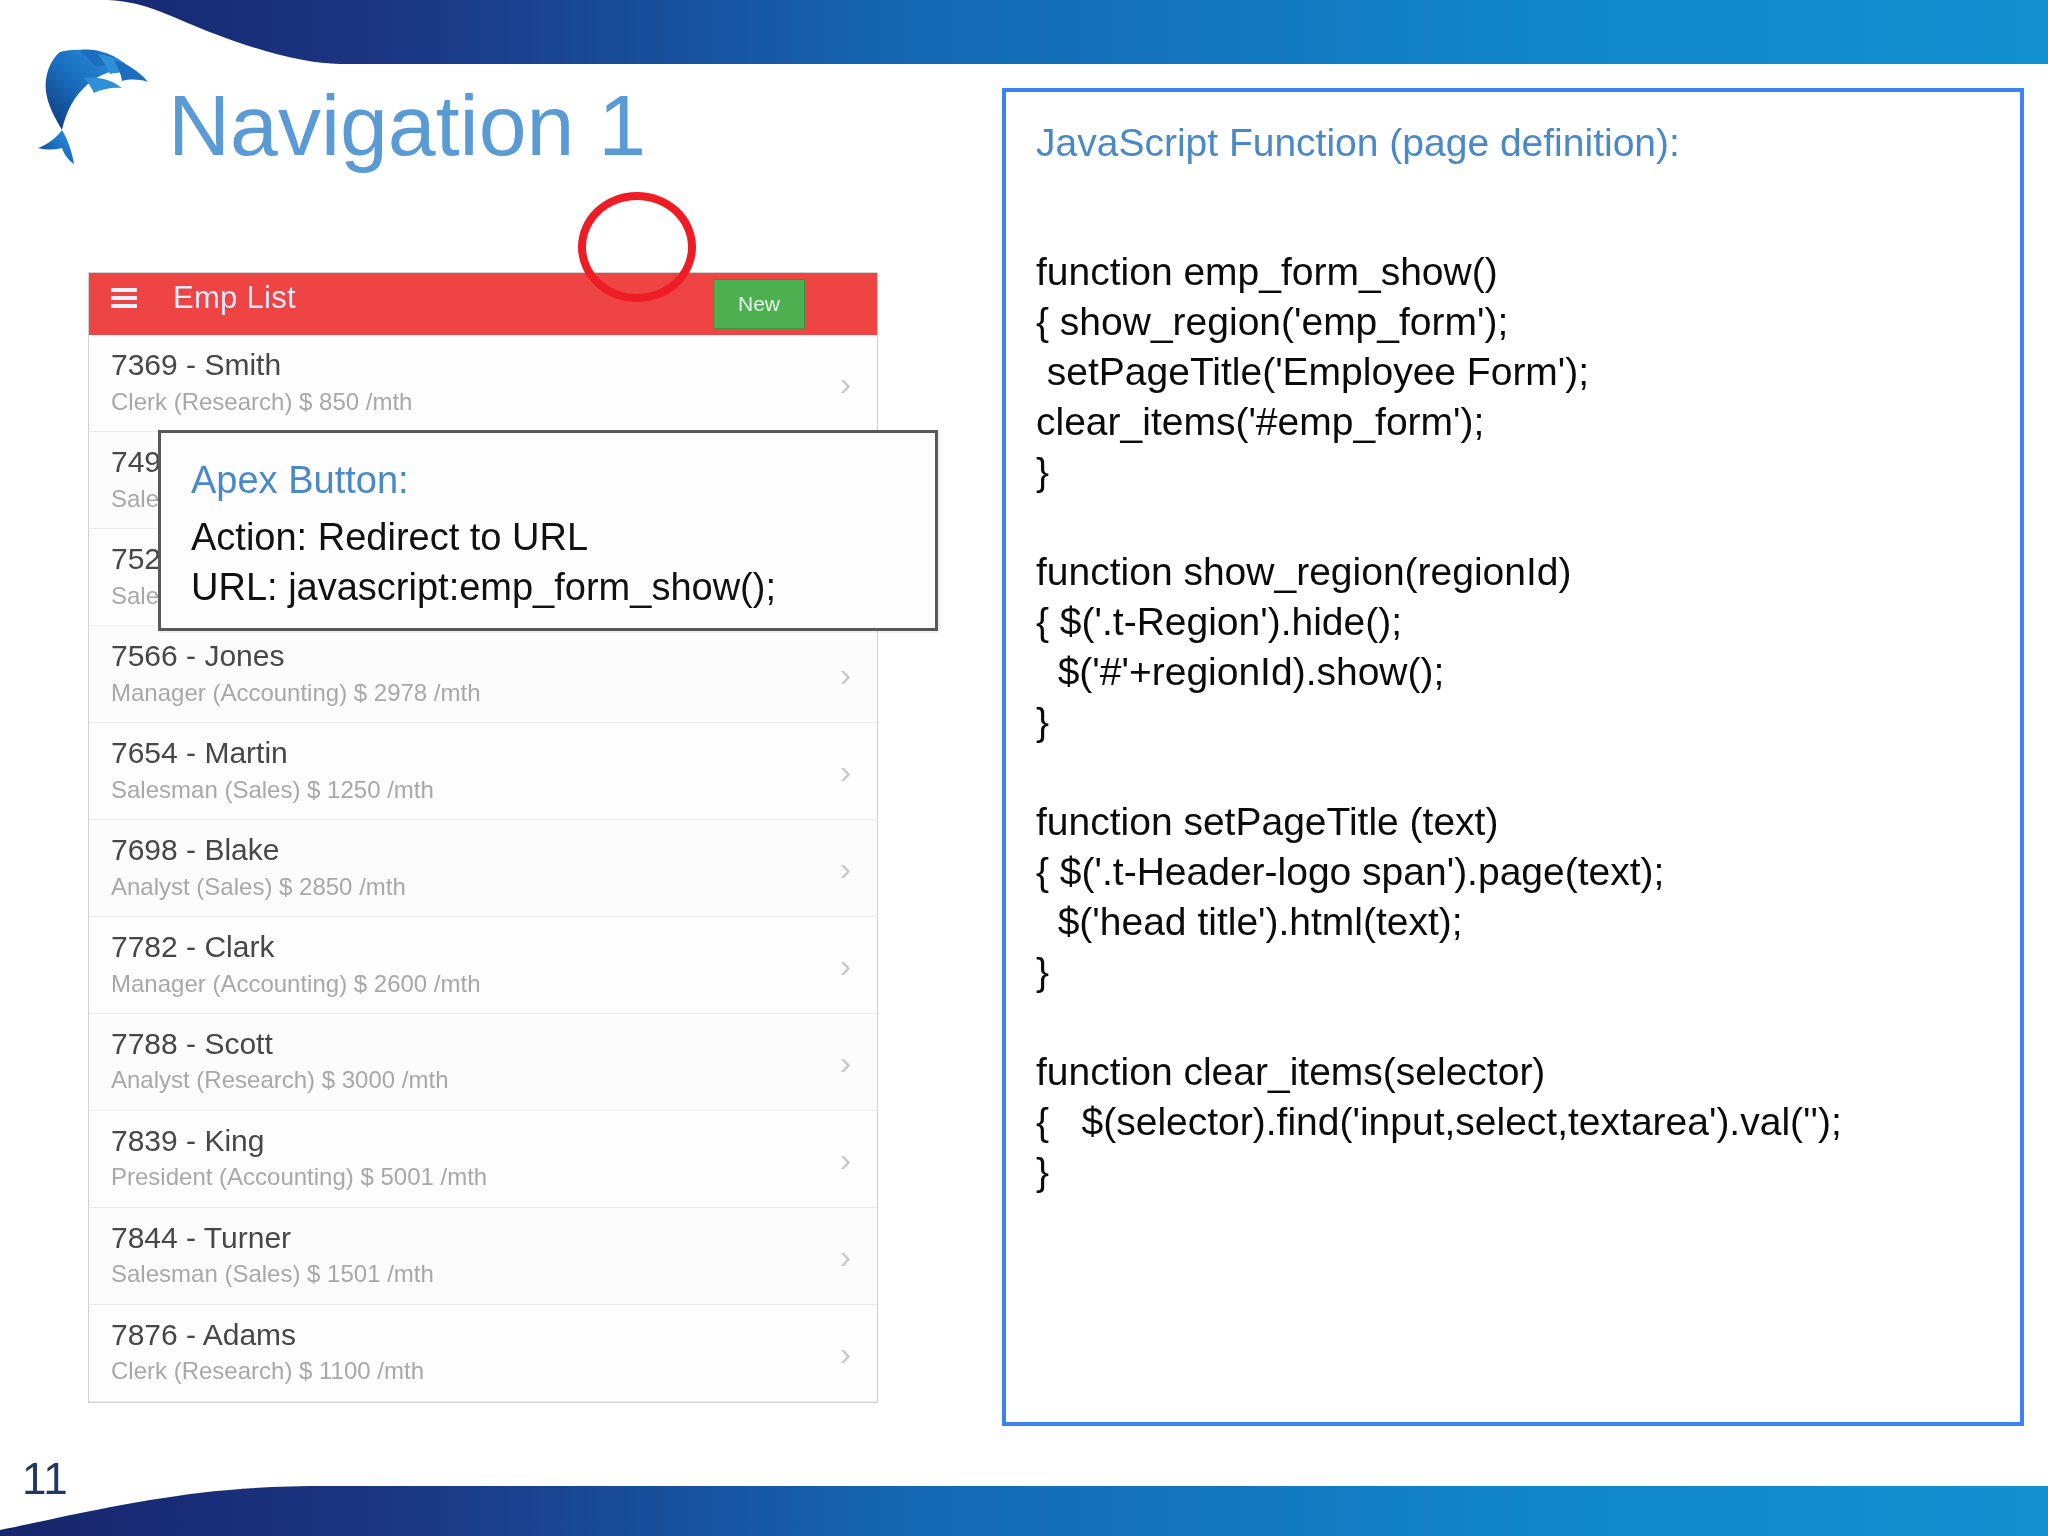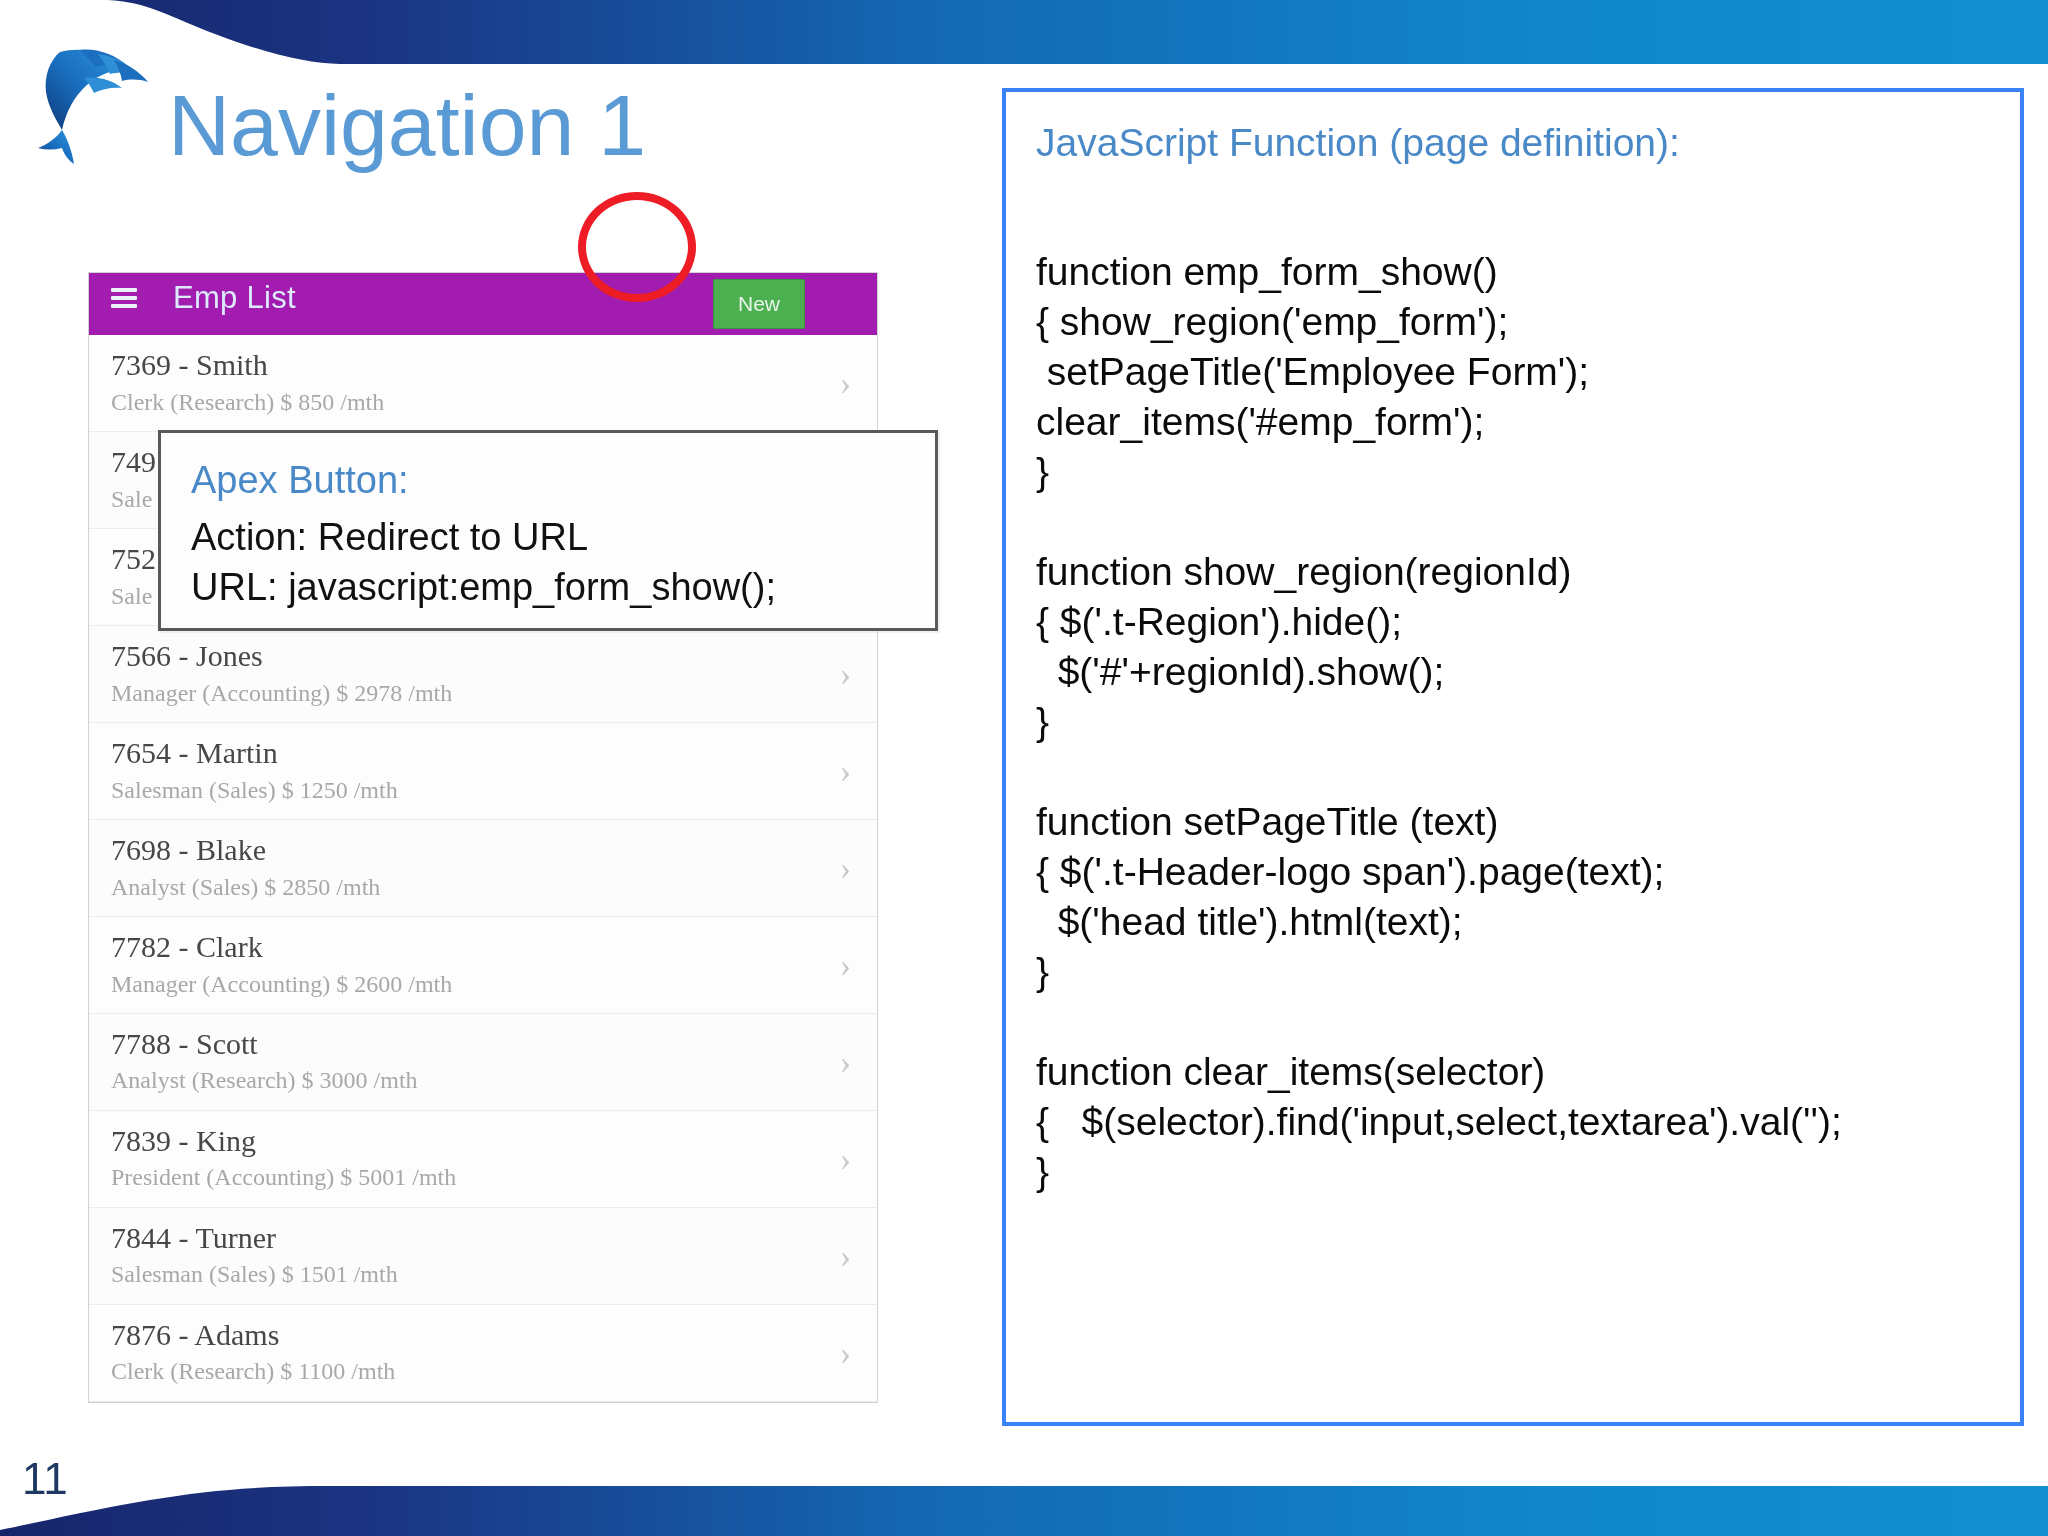--- a/index.html
+++ b/index.html
@@ -69,21 +69,21 @@
   .phone {
     position: absolute;
     left: 88px; top: 272px;
     width: 790px;
     border: 1px solid #d2d2d2;
     background: #fdfdfd;
     z-index: 6;
   }
   .phone-topbar {
     height: 62px;
-    background: #a21caf;
+    background: #ef4444;
     display: flex;
     align-items: center;
     padding: 0 8px 12px 22px;
     position: relative;
   }
   .hamburger {
     width: 26px; height: 20px;
     display: flex; flex-direction: column; justify-content: space-between;
     margin-right: 36px;
   }
@@ -105,21 +105,20 @@
     border: 1px solid #3d9140;
     border-radius: 1px;
   }
 
   .emp-row {
     position: relative;
     border-bottom: 1px solid #ececec;
     padding: 12px 20px 13px 22px;
     background: #fcfcfc;
     min-height: 86px;
-    font-family: Liberation Serif, serif;
   }
   .emp-row:nth-child(odd) { background: #fdfdfd; }
   .emp-name {
     font-size: 30px;
     color: #474747;
     line-height: 1.22;
   }
   .emp-sub {
     font-size: 24px;
     color: #a8a8a8;

